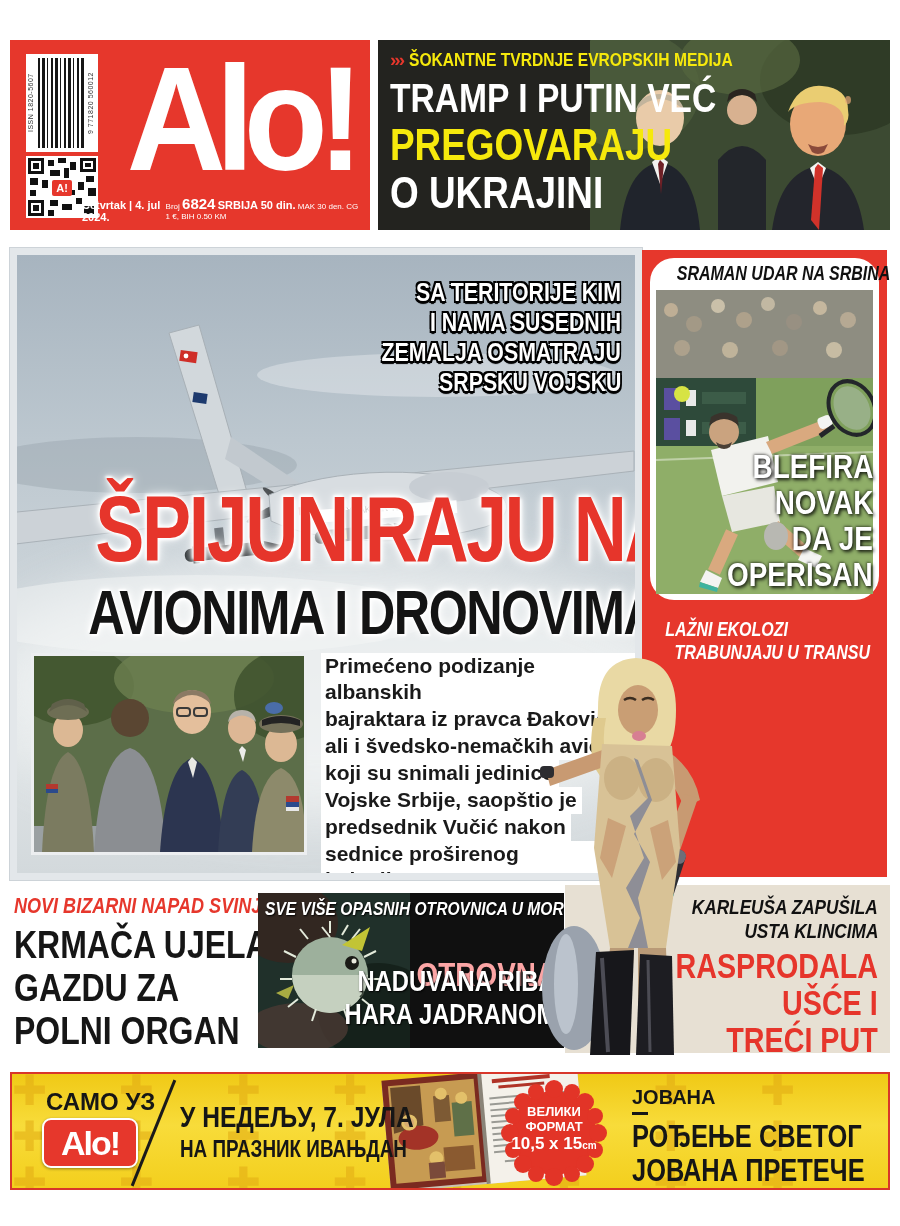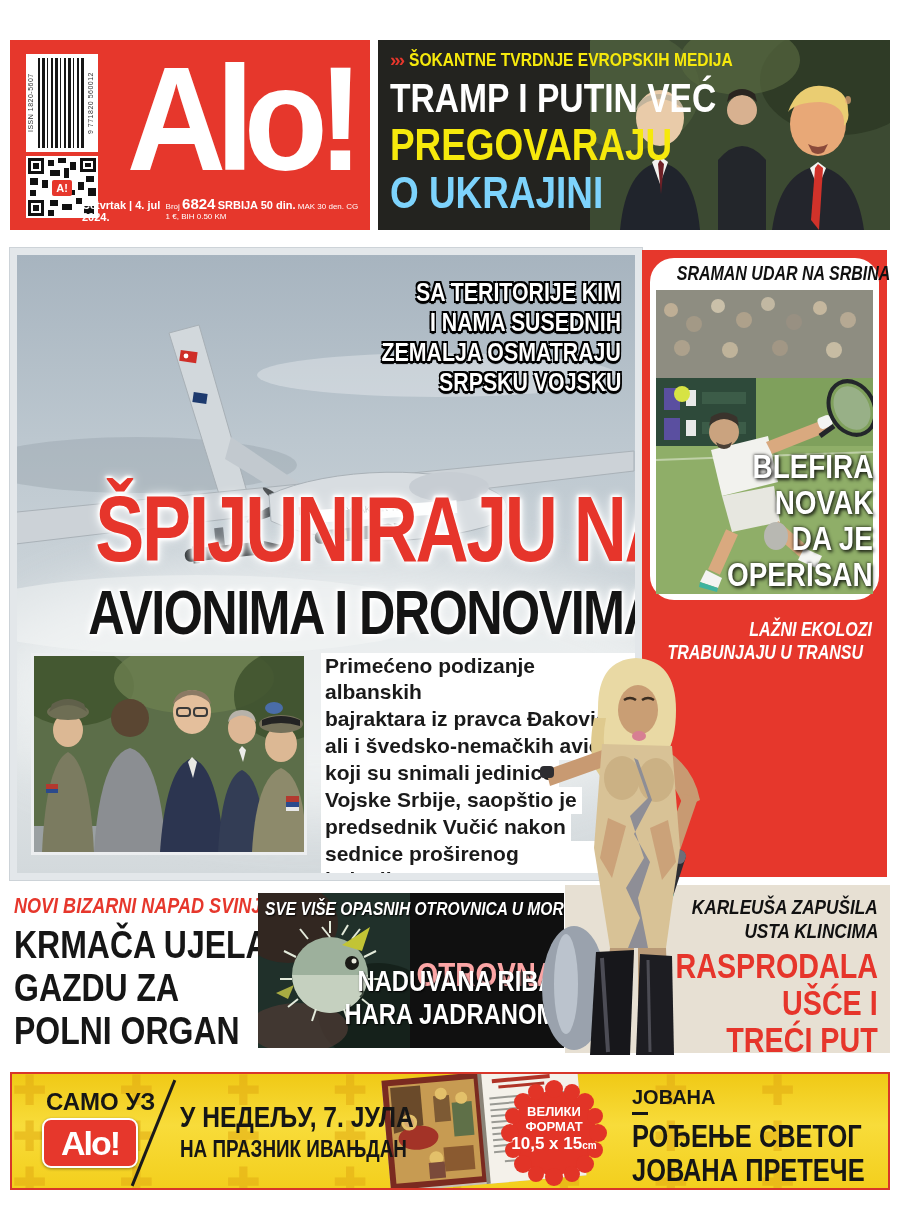--- a/index.html
+++ b/index.html
@@ -29,21 +29,21 @@
   .dl-right b { font-size:11px; }
   .dl-right .big { font-size:15px; }
 
   
   .top-story { left:378px; top:40px; width:512px; height:190px; background:#23231f; overflow:hidden; }
   .ts-photo { position:absolute; right:0; top:0; width:300px; height:190px; }
   .ts-kicker { position:absolute; left:12px; top:9px; font-size:19px; font-weight:bold; color:#f6e90c; z-index:3; }
   .ts-arrows { color:#e6372c; margin-right:6px; letter-spacing:-2px; font-weight:bold; }
   .ts-l1 { position:absolute; left:12px; top:36px; font-size:41px; line-height:44px; font-weight:bold; color:#fff; z-index:3; }
   .ts-l2 { position:absolute; left:12px; top:82px; font-size:45px; line-height:46px; font-weight:bold; color:#f6e90c; z-index:3; }
-  .ts-l3 { position:absolute; left:12px; top:130px; font-size:45px; line-height:46px; font-weight:bold; color:#7dd3fc; z-index:3; }
+  .ts-l3 { position:absolute; left:12px; top:130px; font-size:45px; line-height:46px; font-weight:bold; color:#ffffff; z-index:3; }
 
   
   .main-block { left:10px; top:248px; width:632px; height:632px; border:7px solid #e3e7ea; outline:1px solid #cdd3d8;
      background:linear-gradient(180deg,#a7b4bf 0%,#bcc7cf 30%,#ccd4d9 55%,#dfe4e6 80%,#d3d9dc 100%); overflow:hidden; }
   .cloudglow { position:absolute; left:-40px; top:300px; width:720px; height:260px; background:#f3f5f5; border-radius:50%;
      filter:blur(28px); opacity:.75; }
   .teaser { position:absolute; right:14px; top:22px; text-align:right; color:#fff; font-weight:bold; font-size:26px;
      line-height:30px; z-index:4; }
   .teaser .cxR { text-shadow:-2px -2px 0 #000, 2px -2px 0 #000, -2px 2px 0 #000, 2px 2px 0 #000, 0 3px 1px #000; }
   .hl-red { position:absolute; left:0; top:228px; width:100%; text-align:center; color:#e6352b; font-weight:bold;
@@ -57,21 +57,21 @@
   .body-text .chip { background:#fff; padding:0 5px 1px 4px; display:inline-block; margin-bottom:0; }
 
   
   .right-col { left:642px; top:250px; width:245px; height:627px; background:#e6372c; }
   .novak-card { position:absolute; left:8px; top:8px; width:229px; height:342px; background:#fff;border-radius:24px; }
   .nv-kicker { position:absolute; left:0; top:4px; width:100%; text-align:center; font-size:20px; font-weight:bold;
      font-style:italic; color:#111; }
   .nv-photo { position:absolute; left:6px; top:32px; width:217px; height:304px; }
   .nv-headline { position:absolute; right:6px; bottom:8px; text-align:right; color:#fff; font-weight:bold;
      font-size:34px; line-height:36px; z-index:2; text-shadow:2px 2px 4px rgba(0,0,0,.85), -1px -1px 3px rgba(0,0,0,.5); }
-  .eco-kicker { position:absolute; left:0; top:368px; width:100%; text-align:right; color:#fff; font-weight:bold;
+  .eco-kicker { position:absolute; left:8px; top:368px; width:100%; text-align:left; color:#fff; font-weight:bold;
      font-style:italic; font-size:20px; line-height:23px; }
   .eco-headline { position:absolute; right:14px; top:420px; text-align:right; color:#f6e90c; font-weight:bold;
      font-size:38px; line-height:41px; }
 
   
   .pig-story { left:14px; top:893px; width:244px; height:160px; background:#fff; }
   .pig-kicker { font-size:22px; font-weight:bold; font-style:italic; color:#e6372c; margin-bottom:4px; }
   .pig-headline { font-size:39px; line-height:43px; font-weight:bold; color:#161616; }
 
   .fish-box { left:258px; top:893px; width:306px; height:155px; background:#101010; overflow:hidden; }

